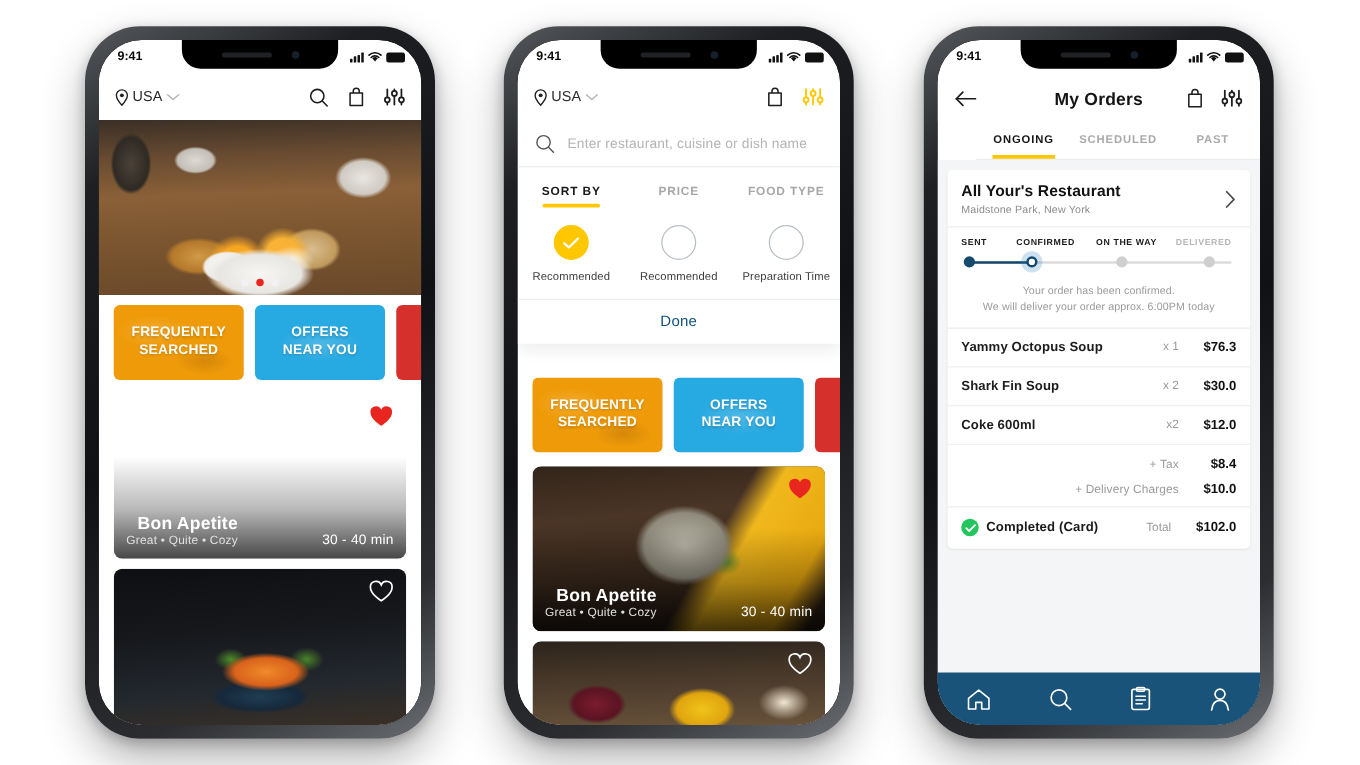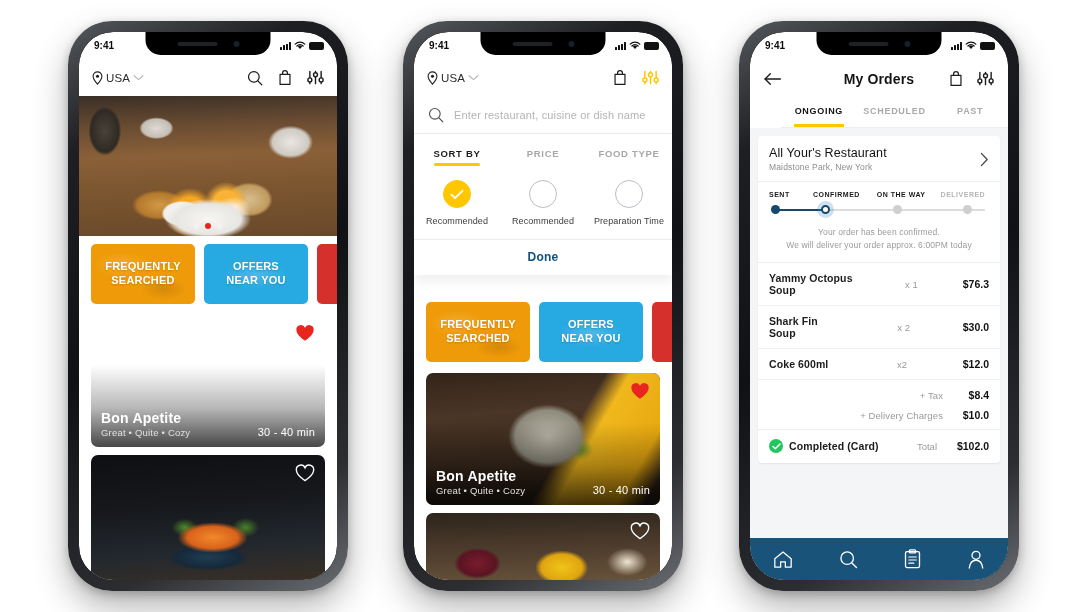--- a/index.html
+++ b/index.html
@@ -179,21 +179,21 @@
   .heart {
     position: absolute; top: 9px; right: 10px; z-index: 5;
   }
   .card-fade {
     position: absolute; left: 0; right: 0; bottom: 0; height: 62%;
     background: linear-gradient(to top, rgba(0,0,0,.72) 0%, rgba(0,0,0,.28) 48%, rgba(0,0,0,0) 100%);
   }
   .card-meta {
     position: absolute; left: 10px; bottom: 9px; z-index: 5; color: #fff;
   }
-  .card-title { font-size: 14px; font-weight: bold; letter-spacing: .2px; }
+  .card-title { font-size: 14px; font-weight: bold; letter-spacing: .2px; text-align: right; }
   .card-sub { font-size: 9.5px; color: #e0e0e0; margin-top: 1px; letter-spacing: .2px; }
   .card-time {
     position: absolute; right: 10px; bottom: 9px; z-index: 5;
     color: #fff; font-size: 11px; letter-spacing: .2px;
   }
 
   
   .search-bar {
     position: absolute; top: 64px; left: 0; right: 0; height: 38px;
     background: #fff;
@@ -229,21 +229,21 @@
   .circ {
     width: 28px; height: 28px; border-radius: 50%;
     border: 1.4px solid #b9bec6; background: #fff;
     display: flex; align-items: center; justify-content: center;
   }
   .circ.sel { background: #ffc700; border-color: #ffc700; }
   .fopt-label { font-size: 9px; color: #3c3c3c; letter-spacing: .1px; }
   .done-row {
     border-top: 1px solid #ededed;
     text-align: center; padding: 10px 0 11px;
-    font-size: 12px; font-weight: bold; color: #10527f; letter-spacing: .2px;
+    font-size: 12px; font-weight: normal; color: #10527f; letter-spacing: .2px;
   }
 
   
   .ord-header {
     position: absolute; top: 27px; left: 0; right: 0; height: 39px;
     background: #fff; display: flex; align-items: center;
     padding: 0 14px; z-index: 20;
   }
   .ord-title {
     position: absolute; left: 0; right: 0; text-align: center;
@@ -269,21 +269,21 @@
   }
   .ord-body {
     position: absolute; top: 96px; left: 0; right: 0; bottom: 42px;
     background: #f4f5f6; padding: 8px 8px 0;
   }
   .ord-card { background: #fff; border-radius: 4px; box-shadow: 0 1px 2px rgba(0,0,0,.07); }
   .ord-rest {
     display: flex; align-items: center; padding: 10px 11px 9px;
     border-bottom: 1px solid #eee;
   }
-  .rest-name { font-size: 12.5px; font-weight: normal; color: #121212; letter-spacing: .1px; }
+  .rest-name { font-size: 12.5px; font-weight: bold; color: #121212; letter-spacing: .1px; }
   .rest-addr { font-size: 8.5px; color: #8d8d8d; margin-top: 2px; letter-spacing: .15px; }
   .chev { margin-left: auto; }
 
   .track { padding: 9px 11px 6px; }
   .track-labels { display: flex; }
   .track-labels span {
     font-size: 7px; font-weight: bold; letter-spacing: .5px; color: #1a1a1a;
   }
   .track-labels span.dim { color: #b6b6b6; }
   .track-line { position: relative; height: 14px; margin-top: 5px; }
@@ -298,22 +298,22 @@
   .tdot.cur {
     background: #fff; border: 2.5px solid #15496e;
     box-shadow: 0 0 0 4px rgba(30,120,190,.22);
   }
   .track-msg {
     text-align: center; padding: 3px 10px 10px;
     font-size: 8.5px; color: #9b9b9b; line-height: 1.55; letter-spacing: .1px;
     border-bottom: 1px solid #eee;
   }
   .item-row {
-    display: flex; align-items: center;
-    padding: 9px 11px; border-bottom: 1px solid #f0f0f0; gap: 36px;
+    display: flex; 
+    padding: 9px 11px; border-bottom: 1px solid #f0f0f0;
   }
   .item-name { font-size: 10.5px; color: #1d1d1d; font-weight: bold; letter-spacing: .1px; }
   .item-qty { margin-left: auto; font-size: 9.5px; color: #9a9a9a; width: 34px; text-align: right; }
   .item-price { font-size: 10.5px; font-weight: bold; color: #111; width: 46px; text-align: right; }
   .fee-row { display: flex; align-items: center; padding: 4px 11px; }
   .fee-label { margin-left: auto; font-size: 9.5px; color: #9a9a9a; letter-spacing: .1px; }
   .fee-price { font-size: 10.5px; font-weight: bold; color: #111; width: 46px; text-align: right; }
   .total-row {
     display: flex; align-items: center; gap: 6px;
     padding: 9px 11px 10px; border-top: 1px solid #eee; margin-top: 4px;

